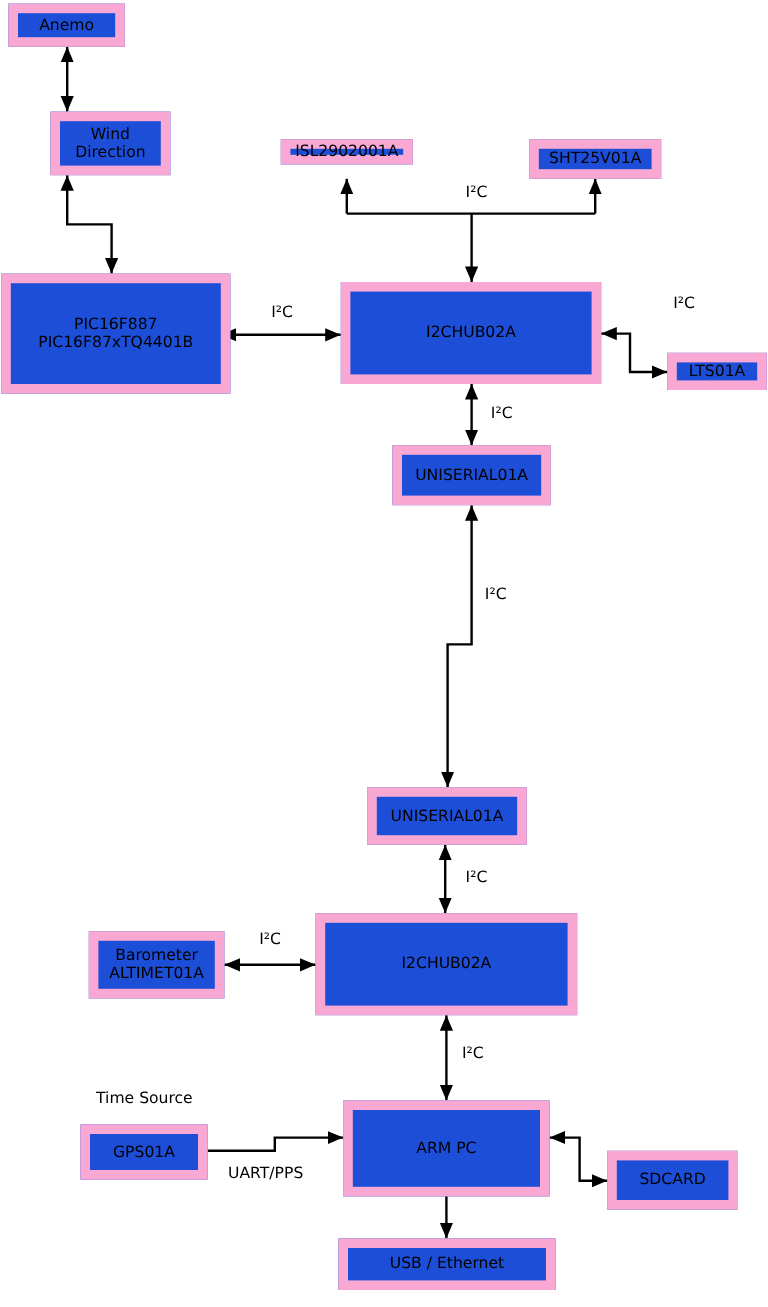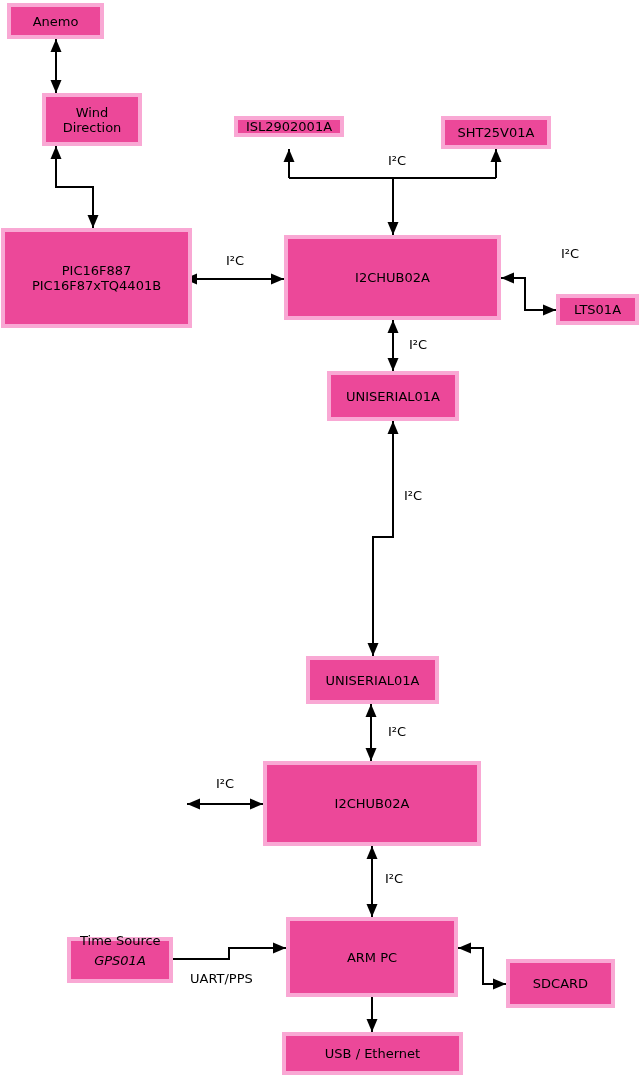--- a/index.html
+++ b/index.html
@@ -25,22 +25,22 @@
   }
   svg.wires path {
     fill: none;
     stroke: #000000;
     stroke-width: 2px;
     stroke-linejoin: miter;
   }
   .node {
     position: absolute;
     box-sizing: border-box;
-    background: #ec4899;
-    border: 4px solid #f9a8d4;
+    background: #1d4ed8;
+    border: 8px solid #f9a8d4;
     display: flex;
     flex-direction: column;
     align-items: center;
     justify-content: center;
     text-align: center;
     font-size: 13px;
     line-height: 15px;
     white-space: nowrap;
   }
   .edge-label {
@@ -117,22 +117,26 @@
   </div>
 
   <div class="node" style="left:306px; top:656px; width:133px; height:48px;">
     <span>UNISERIAL01A</span>
   </div>
 
   <div class="node" style="left:263px; top:761px; width:218px; height:85px;">
     <span>I2CHUB02A</span>
   </div>
 
+  <div class="node" style="left:74px; top:776px; width:113px; height:56px;">
+    <span>Barometer</span>
+    <span>ALTIMET01A</span>
+  </div>
 
-  <div class="node" style="left:67px; top:937px; width:106px; height:46px;font-style:italic;">
+  <div class="node" style="left:67px; top:937px; width:106px; height:46px;">
     <span>GPS01A</span>
   </div>
 
   <div class="node" style="left:286px; top:917px; width:172px; height:80px;">
     <span>ARM PC</span>
   </div>
 
   <div class="node" style="left:506px; top:959px; width:109px; height:49px;">
     <span>SDCARD</span>
   </div>
@@ -142,16 +146,16 @@
   </div>
 
   <span class="edge-label" style="left:388px; top:154px;">I²C</span>
   <span class="edge-label" style="left:226px; top:254px;">I²C</span>
   <span class="edge-label" style="left:561px; top:247px;">I²C</span>
   <span class="edge-label" style="left:409px; top:338px;">I²C</span>
   <span class="edge-label" style="left:404px; top:489px;">I²C</span>
   <span class="edge-label" style="left:388px; top:725px;">I²C</span>
   <span class="edge-label" style="left:216px; top:777px;">I²C</span>
   <span class="edge-label" style="left:385px; top:872px;">I²C</span>
-  <span class="edge-label" style="left:80px; top:909px;margin-top:25px;">Time Source</span>
+  <span class="edge-label" style="left:80px; top:909px;">Time Source</span>
   <span class="edge-label" style="left:190px; top:972px;">UART/PPS</span>
 
 </div>
 
 </body></html>

